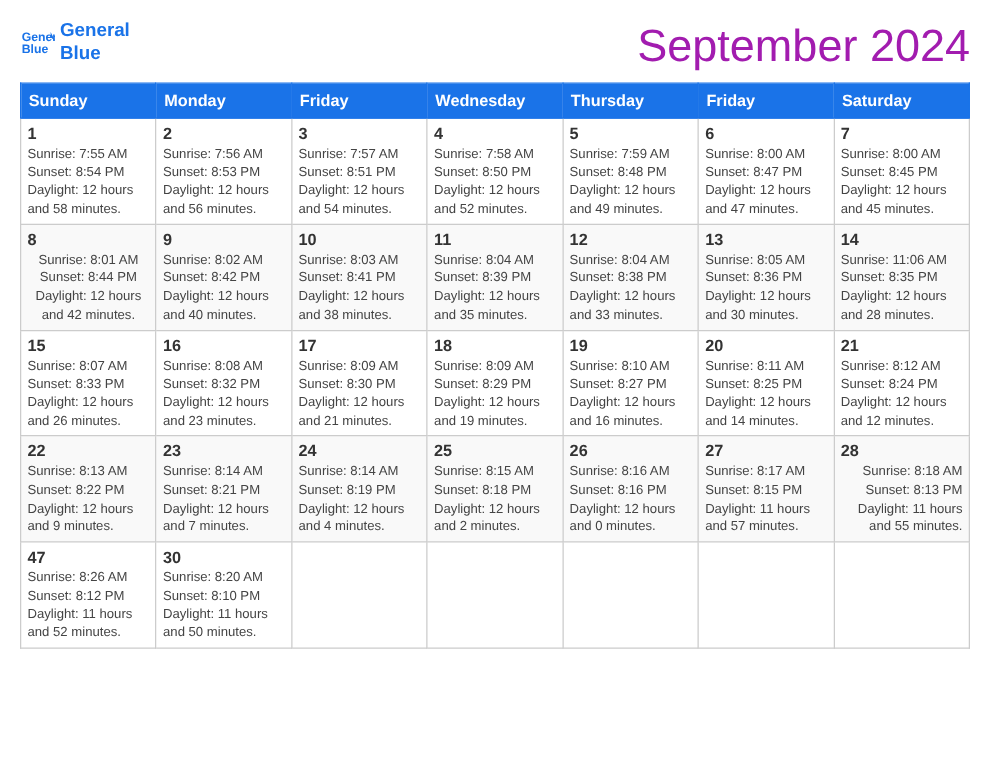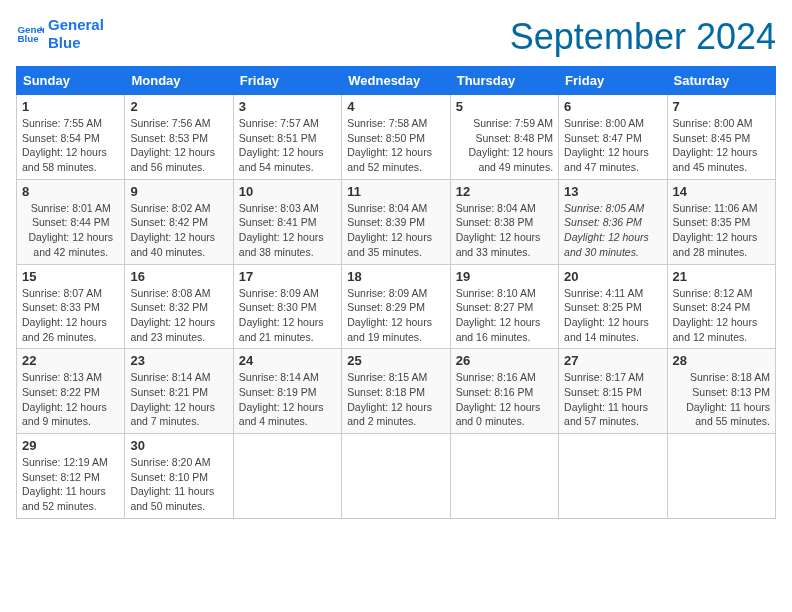--- a/index.html
+++ b/index.html
@@ -23,21 +23,21 @@
     }
     .logo-icon {
       width: 28px;
       height: 28px;
     }
     .title-section {
       text-align: right;
     }
     .calendar-title {
       font-size: 36px;
-      color: #0369a1;
+      color: #a21caf;
       font-weight: normal;
     }
     .calendar-subtitle {
       font-size: 14px;
       color: #555;
     }
     table {
       width: 100%;
       border-collapse: collapse;
       font-size: 11px;
@@ -139,21 +139,21 @@
         </td>
         <td>
           <span class="day-number">4</span>
           <div class="day-info" style="white-space: pre-line;">Sunrise: 7:58 AM
 Sunset: 8:50 PM
 Daylight: 12 hours
 and 52 minutes.</div>
         </td>
         <td>
           <span class="day-number">5</span>
-          <div class="day-info" style="white-space: pre-line; text-align: right;">Sunrise: 7:59 AM
+          <div class="day-info" style="white-space: pre-line;">Sunrise: 7:59 AM
 Sunset: 8:48 PM
 Daylight: 12 hours
 and 49 minutes.</div>
         </td>
         <td>
           <span class="day-number">6</span>
           <div class="day-info" style="white-space: pre-line;">Sunrise: 8:00 AM
 Sunset: 8:47 PM
 Daylight: 12 hours
 and 47 minutes.</div>
@@ -197,21 +197,21 @@
         </td>
         <td>
           <span class="day-number">12</span>
           <div class="day-info" style="white-space: pre-line;">Sunrise: 8:04 AM
 Sunset: 8:38 PM
 Daylight: 12 hours
 and 33 minutes.</div>
         </td>
         <td>
           <span class="day-number">13</span>
-          <div class="day-info" style="white-space: pre-line; font-style: italic;">Sunrise: 8:05 AM
+          <div class="day-info" style="white-space: pre-line;">Sunrise: 8:05 AM
 Sunset: 8:36 PM
 Daylight: 12 hours
 and 30 minutes.</div>
         </td>
         <td>
           <span class="day-number">14</span>
           <div class="day-info" style="white-space: pre-line;">Sunrise: 11:06 AM
 Sunset: 8:35 PM
 Daylight: 12 hours
 and 28 minutes.</div>
@@ -248,21 +248,21 @@
         </td>
         <td>
           <span class="day-number">19</span>
           <div class="day-info" style="white-space: pre-line;">Sunrise: 8:10 AM
 Sunset: 8:27 PM
 Daylight: 12 hours
 and 16 minutes.</div>
         </td>
         <td>
           <span class="day-number">20</span>
-          <div class="day-info" style="white-space: pre-line;">Sunrise: 4:11 AM
+          <div class="day-info" style="white-space: pre-line;">Sunrise: 8:11 AM
 Sunset: 8:25 PM
 Daylight: 12 hours
 and 14 minutes.</div>
         </td>
         <td>
           <span class="day-number">21</span>
           <div class="day-info" style="white-space: pre-line;">Sunrise: 8:12 AM
 Sunset: 8:24 PM
 Daylight: 12 hours
 and 12 minutes.</div>
@@ -314,22 +314,22 @@
         <td>
           <span class="day-number">28</span>
           <div class="day-info" style="white-space: pre-line; text-align: right;">Sunrise: 8:18 AM
 Sunset: 8:13 PM
 Daylight: 11 hours
 and 55 minutes.</div>
         </td>
       </tr>
       <tr>
         <td>
-          <span class="day-number">29</span>
-          <div class="day-info" style="white-space: pre-line;">Sunrise: 12:19 AM
+          <span class="day-number">47</span>
+          <div class="day-info" style="white-space: pre-line;">Sunrise: 8:26 AM
 Sunset: 8:12 PM
 Daylight: 11 hours
 and 52 minutes.</div>
         </td>
         <td>
           <span class="day-number">30</span>
           <div class="day-info" style="white-space: pre-line;">Sunrise: 8:20 AM
 Sunset: 8:10 PM
 Daylight: 11 hours
 and 50 minutes.</div>

